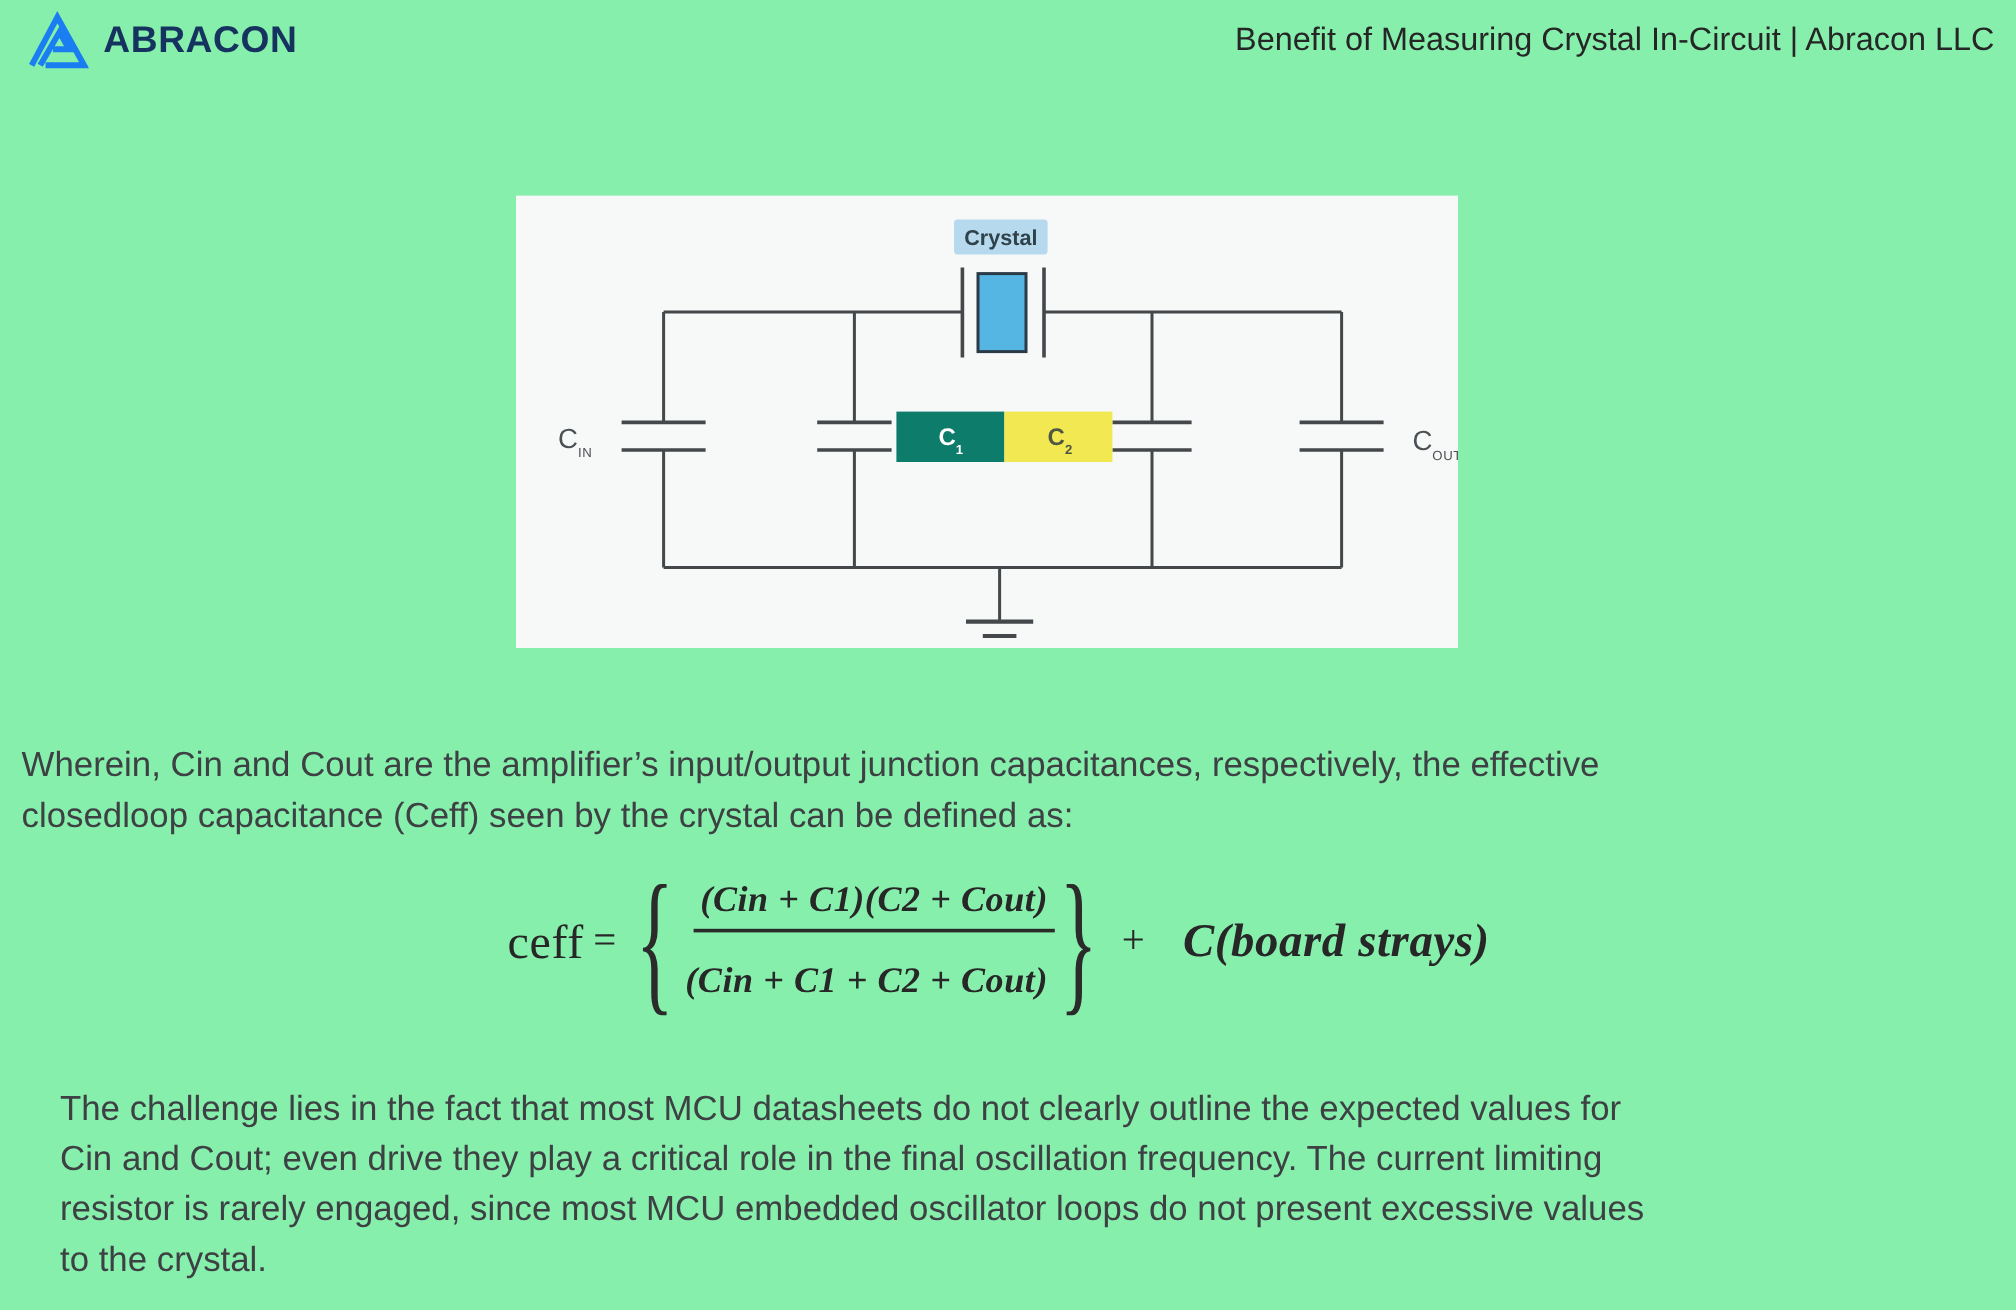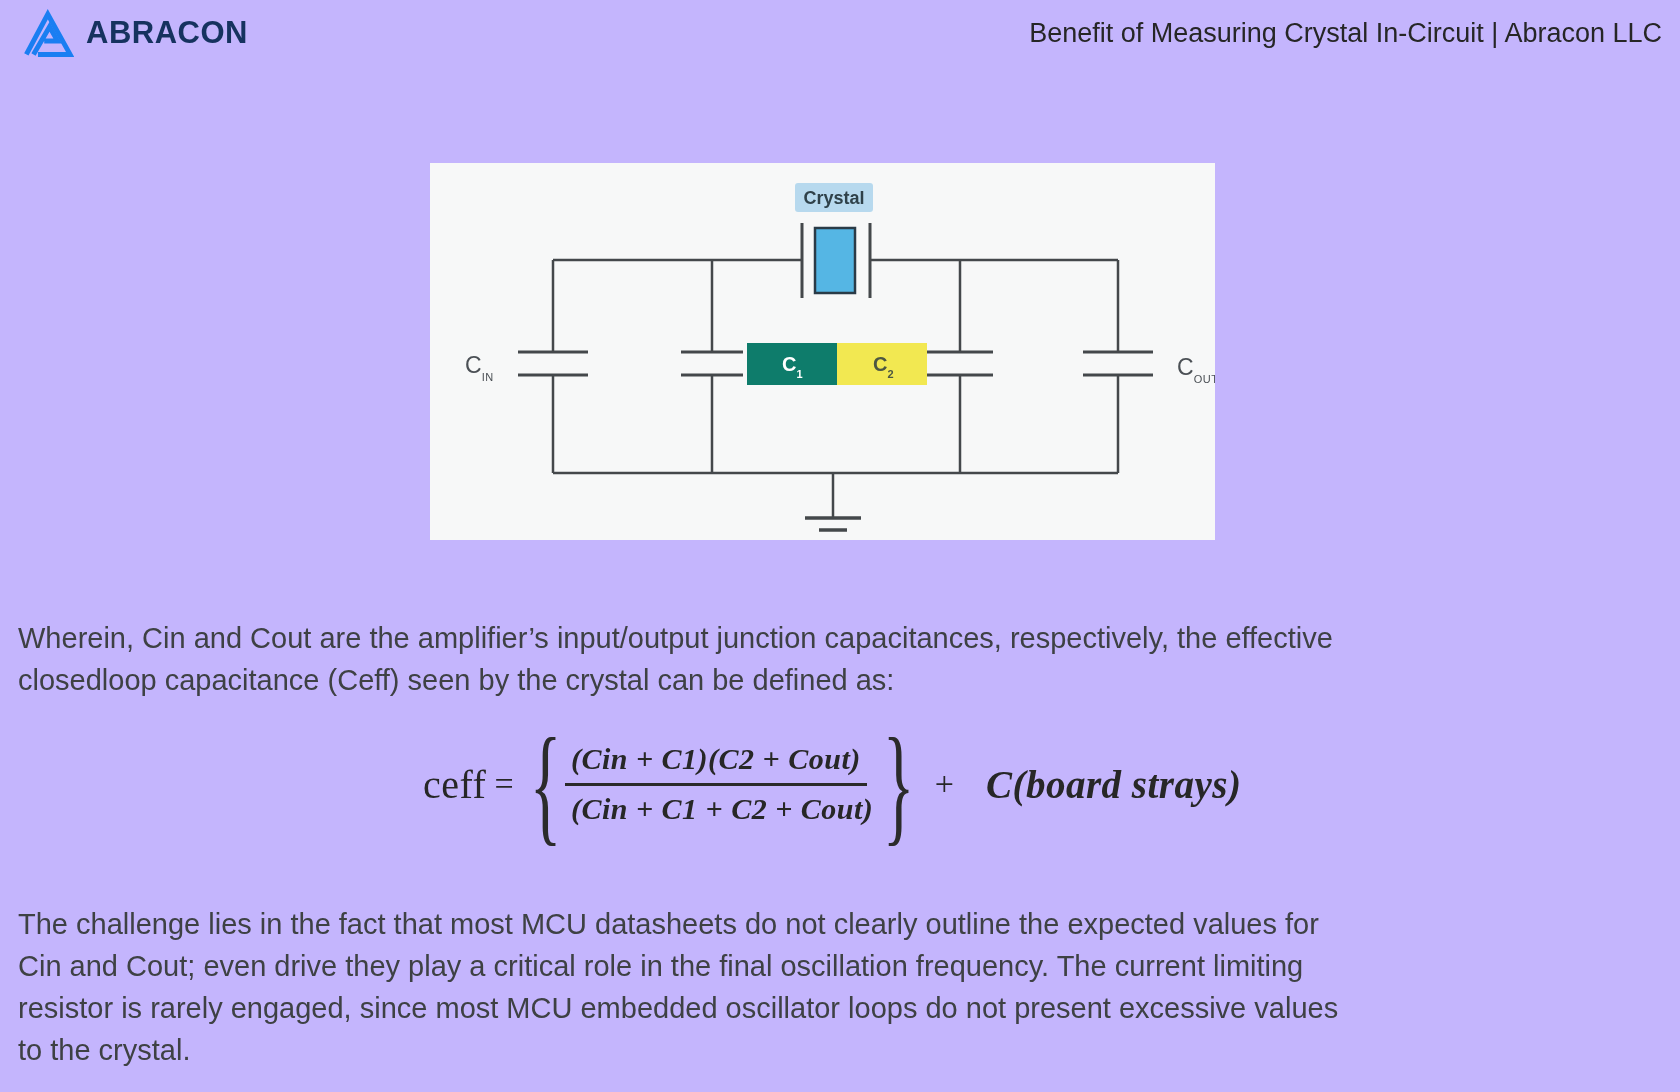--- a/index.html
+++ b/index.html
@@ -1,20 +1,20 @@
 <!DOCTYPE html>
 <html><head>
 <meta charset="utf-8">
 <style>
   html,body{margin:0;padding:0;background:#ffffff;}
   .page{
     position:relative;
     width:1680px;
     height:1092px;
-    background:#c4b5fd;
+    background:#86efac;
     font-family:"Liberation Sans", sans-serif;
     overflow:hidden;
   }
   
   .header-logo{
     position:absolute; left:18px; top:8px;
     display:flex; align-items:center; gap:12px;
   }
   .logo-mark{width:56px; height:50px; display:block;}
   .logo-text{
@@ -32,42 +32,42 @@
     background:#f7f8f8;
   }
   .diagram svg{display:block;}
   
   .para{
     position:absolute; left:18px;
     font-size:29px; line-height:42px; color:#3e4144;
     white-space:nowrap;
   }
   .para-1{top:604px;margin-top:13px;}
-  .para-2{top:903px;}
+  .para-2{top:903px;margin-left:32px;}
   
   .formula{
     position:absolute; left:388px; top:722px; height:124px;
     display:flex; align-items:center;
     font-family:"Liberation Serif", serif; color:#272727;
   }
   .formula .lhs{font-size:40px; letter-spacing:0.5px;margin-left:35px;}
   .formula .eq{font-size:34px; margin:0 10px 0 8px;}
   .formula .brace{
     font-size:132px; line-height:100px; font-weight:400;
     transform:scaleX(0.5); color:#2b2b2b;
   }
   .brace-open{margin:0 -12px 0 -10px;}
   .brace-close{margin:0 -8px 0 -12px;}
-  .frac{display:inline-flex; flex-direction:column; align-items:flex-start;}
+  .frac{display:inline-flex; flex-direction:column; align-items:flex-end;}
   .frac .num, .frac .den{
     font-size:30px; font-style:italic; font-weight:700;
     letter-spacing:0.5px; padding:0 6px; white-space:nowrap;
   }
   .frac .num{padding-bottom:7px; border-bottom:3px solid #2a2a2a;}
-  .frac .den{padding-top:6px;}
+  .frac .den{padding-top:24px;}
   .formula .plus{font-size:34px; margin:0 8px 0 12px;}
   .formula .tail{font-size:39px; font-style:italic; font-weight:700; letter-spacing:0.5px;margin-left:24px;}
 </style>
 </head>
 <body>
 
 <div class="page">
 
   <div class="header-logo">
     <svg class="logo-mark" viewBox="0 0 60 56">

